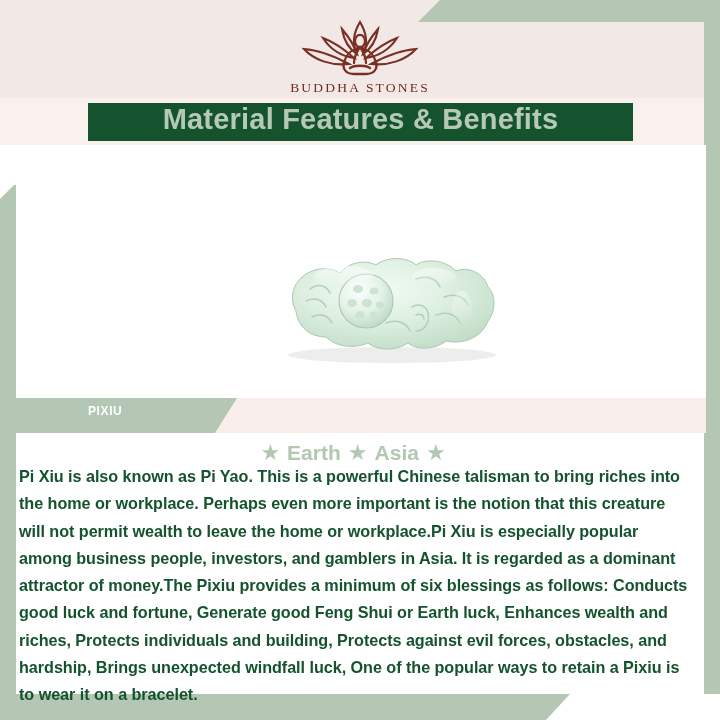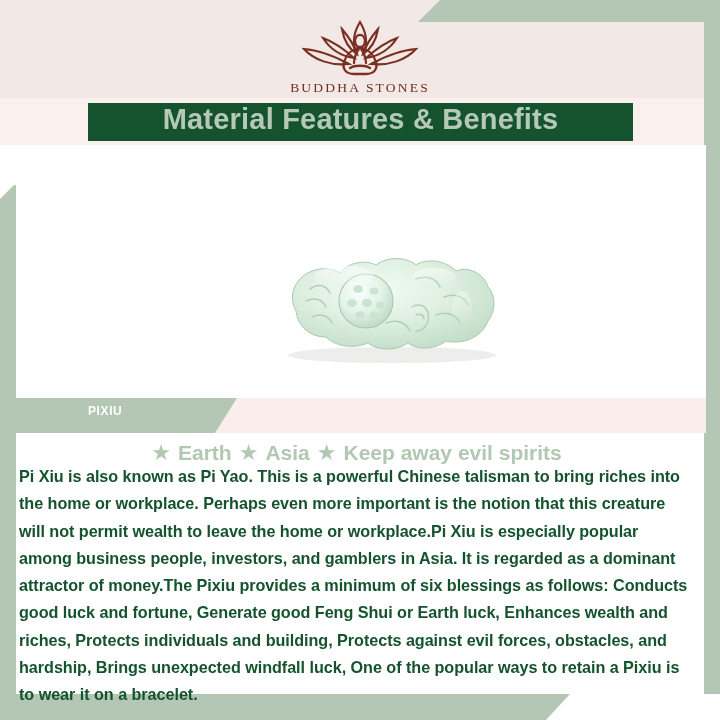--- a/index.html
+++ b/index.html
@@ -242,19 +242,18 @@
     <div class="benefit-item">
       <span class="star">★</span>
       <span>Earth</span>
     </div>
     <div class="benefit-item">
       <span class="star">★</span>
       <span>Asia</span>
     </div>
     <div class="benefit-item">
       <span class="star">★</span>
-      <span>Keep away evil spirits</span>
     </div>
   </div>
 
   <div class="body-copy">Pi Xiu is also known as Pi Yao. This is a powerful Chinese talisman to bring riches into the home or workplace. Perhaps even more important is the notion that this creature will not permit wealth to leave the home or workplace.Pi Xiu is especially popular among business people, investors, and gamblers in Asia. It is regarded as a dominant attractor of money.The Pixiu provides a minimum of six blessings as follows: Conducts good luck and fortune, Generate good Feng Shui or Earth luck, Enhances wealth and riches, Protects individuals and building, Protects against evil forces, obstacles, and hardship, Brings unexpected windfall luck, One of the popular ways to retain a Pixiu is to wear it on a bracelet.</div>
 
 </div>
 
 </body></html>

